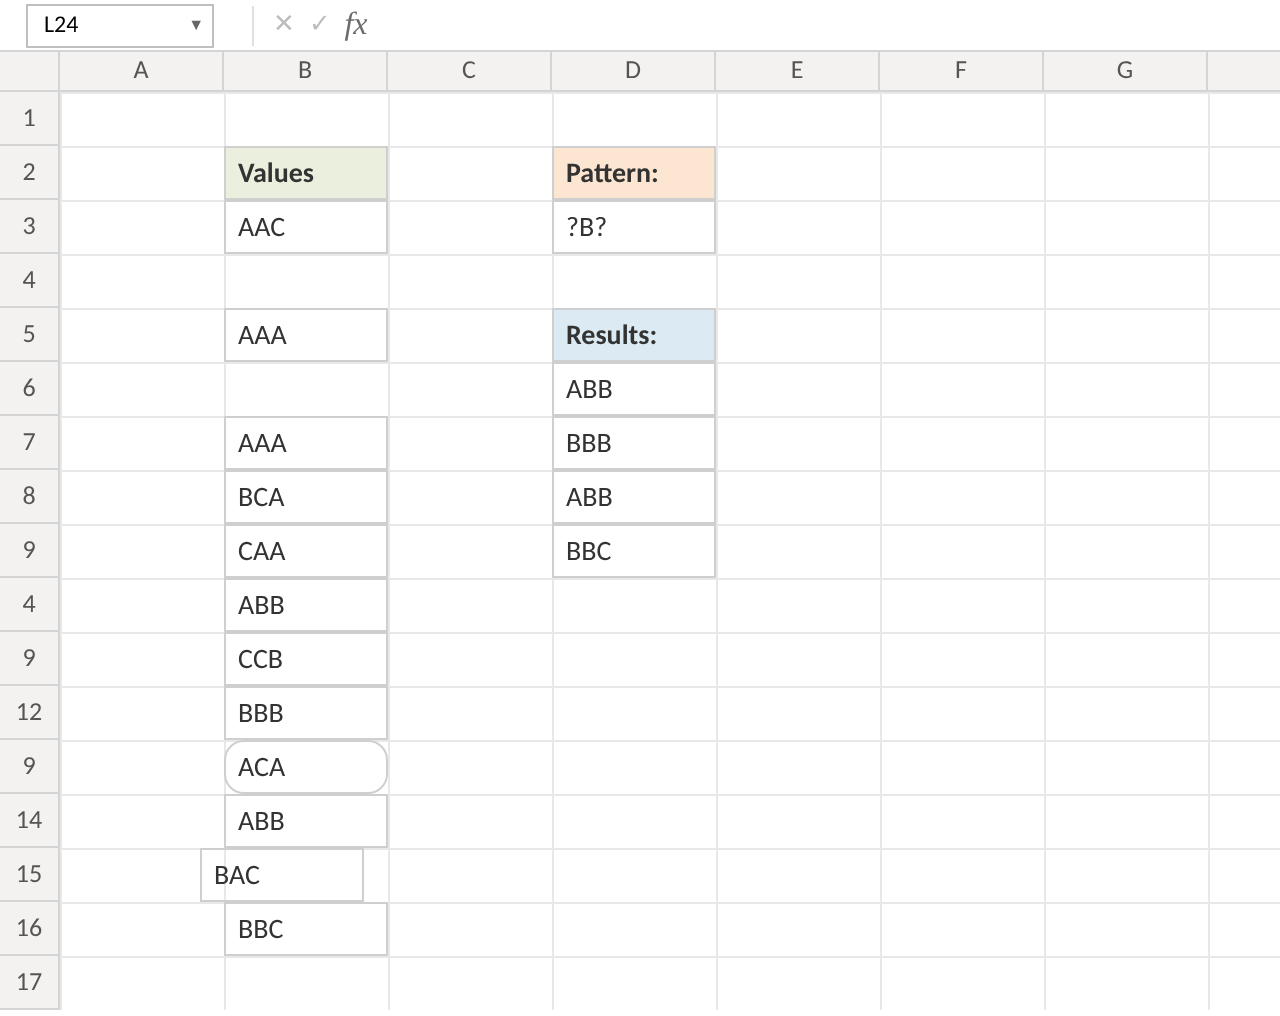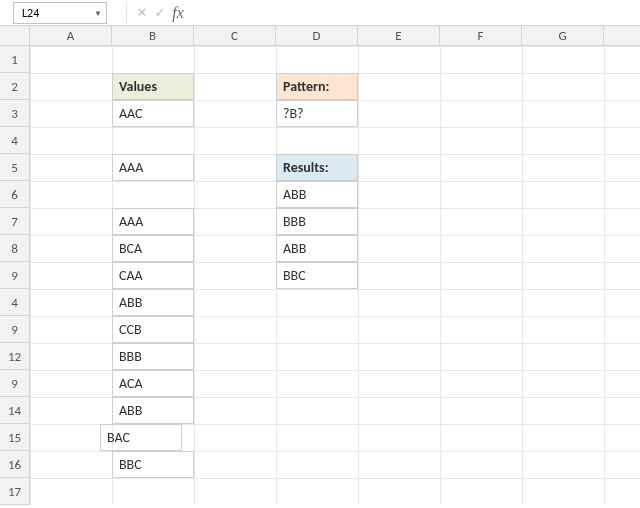--- a/index.html
+++ b/index.html
@@ -179,21 +179,21 @@
       <div class="overlay" id="overlay">
           <div class="ocell bordered" style="left: 82px; top: 54px;"><span>AAC</span></div>
           <div class="ocell header-green" style="left: 82px; top: 27px;"><span>Values</span></div>
           <div class="ocell bordered" style="left: 82px; top: 108px;"><span>AAA</span></div>
           <div class="ocell bordered" style="left: 82px; top: 162px;"><span>AAA</span></div>
           <div class="ocell bordered" style="left: 82px; top: 189px;"><span>BCA</span></div>
           <div class="ocell bordered" style="left: 82px; top: 216px;"><span>CAA</span></div>
           <div class="ocell bordered" style="left: 82px; top: 243px;"><span>ABB</span></div>
           <div class="ocell bordered" style="left: 82px; top: 270px;"><span>CCB</span></div>
           <div class="ocell bordered" style="left: 82px; top: 297px;"><span>BBB</span></div>
-          <div class="ocell bordered" style="left: 82px; top: 324px;"><span>ACA</span></div>
+          <div class="ocell bordered" style="left: 82px; top: 324px; border-radius: 10px;"><span>ACA</span></div>
           <div class="ocell bordered" style="left: 82px; top: 351px;"><span>ABB</span></div>
           <div class="ocell bordered" style="left: 70px; top: 378px;"><span>BAC</span></div>
           <div class="ocell bordered" style="left: 82px; top: 405px;"><span>BBC</span></div>
           <div class="ocell header-orange" style="left: 246px; top: 27px;"><span>Pattern:</span></div>
           <div class="ocell bordered" style="left: 246px; top: 54px;"><span>?B?</span></div>
           <div class="ocell header-blue" style="left: 246px; top: 108px;"><span>Results:</span></div>
           <div class="ocell bordered" style="left: 246px; top: 135px;"><span>ABB</span></div>
           <div class="ocell bordered" style="left: 246px; top: 162px;"><span>BBB</span></div>
           <div class="ocell bordered" style="left: 246px; top: 189px;"><span>ABB</span></div>
           <div class="ocell bordered" style="left: 246px; top: 216px;"><span>BBC</span></div>

